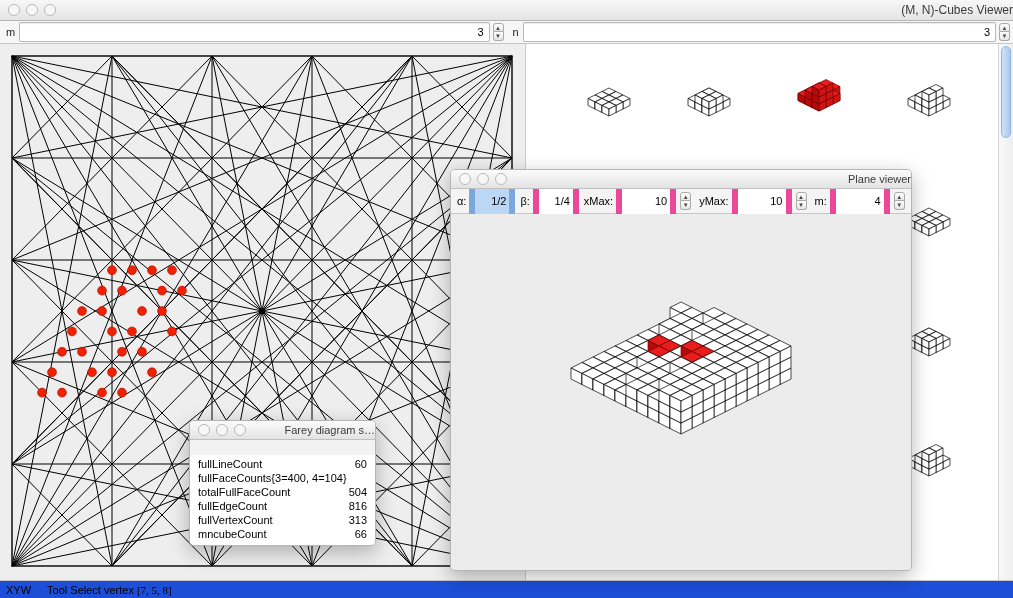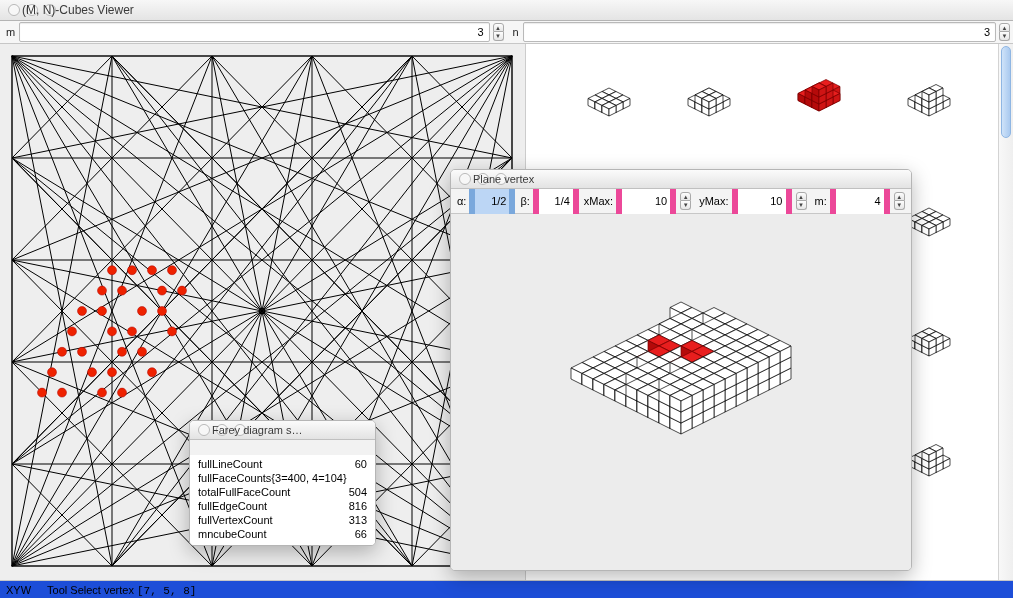--- a/index.html
+++ b/index.html
@@ -21,21 +21,21 @@
   .titlebar .lights {
     display: flex; gap: 6px; margin-left: 8px;
   }
   .light {
     width: 10px; height: 10px; border-radius: 50%;
     background: #f7f7f7;
     border: 1px solid #b8b8b8;
     box-shadow: inset 0 1px 0 rgba(255,255,255,0.6);
   }
   .titlebar .title {
-    position: absolute; left: 0; right: 0; text-align: left;
+    position: absolute; left: 0; right: 0; text-align: right;
     font-size: 12px; color: #3a3a3a;
     pointer-events: none;
     margin-left: 22px;
   }
   .toolbar {
     height: 22px;
     background: #f6f6f6;
     border-bottom: 1px solid #c7c7c7;
     display: flex;
     align-items: center;
@@ -105,21 +105,21 @@
 
   .statusbar {
     height: 18px;
     border-top: 1px solid #c7c7c7;
     background: #1d4ed8;
     display:flex; align-items:center;
     padding: 0 6px;
     font-size: 11px;
   }
   .statusbar .seg { margin-right: 16px; }
-  .statusbar .mono { font-family: Liberation Mono, monospace; }
+  .statusbar .mono { font-family: Liberation Serif, serif; }
 
   
   .panel {
     position: absolute;
     background: #f2f2f2;
     border: 1px solid #b5b5b5;
     border-radius: 5px;
     box-shadow: 0 6px 20px rgba(0,0,0,0.28);
     overflow: hidden;
   }
@@ -679,21 +679,21 @@
       </div>
   </div>
 
   <div class="panel" style="left:450px; top:125px; width:460px; height:400px;">
     <div class="titlebar">
       <div class="lights">
         <div class="light"></div>
         <div class="light"></div>
         <div class="light"></div>
       </div>
-      <div class="title">Plane vertex</div>
+      <div class="title">Plane viewer</div>
     </div>
     <div class="plane-tb">
       <span class="sm-lbl">α:</span>
       <input class="sm-txt sel" value="1/2" style="">
       <span class="sm-lbl">β:</span>
       <input class="sm-txt" value="1/4" style="">
       <span class="sm-lbl">xMax:</span>
       <input class="sm-txt wide" value="10" style="">
       <div class="stepper">
         <div class="btn">▲</div>

